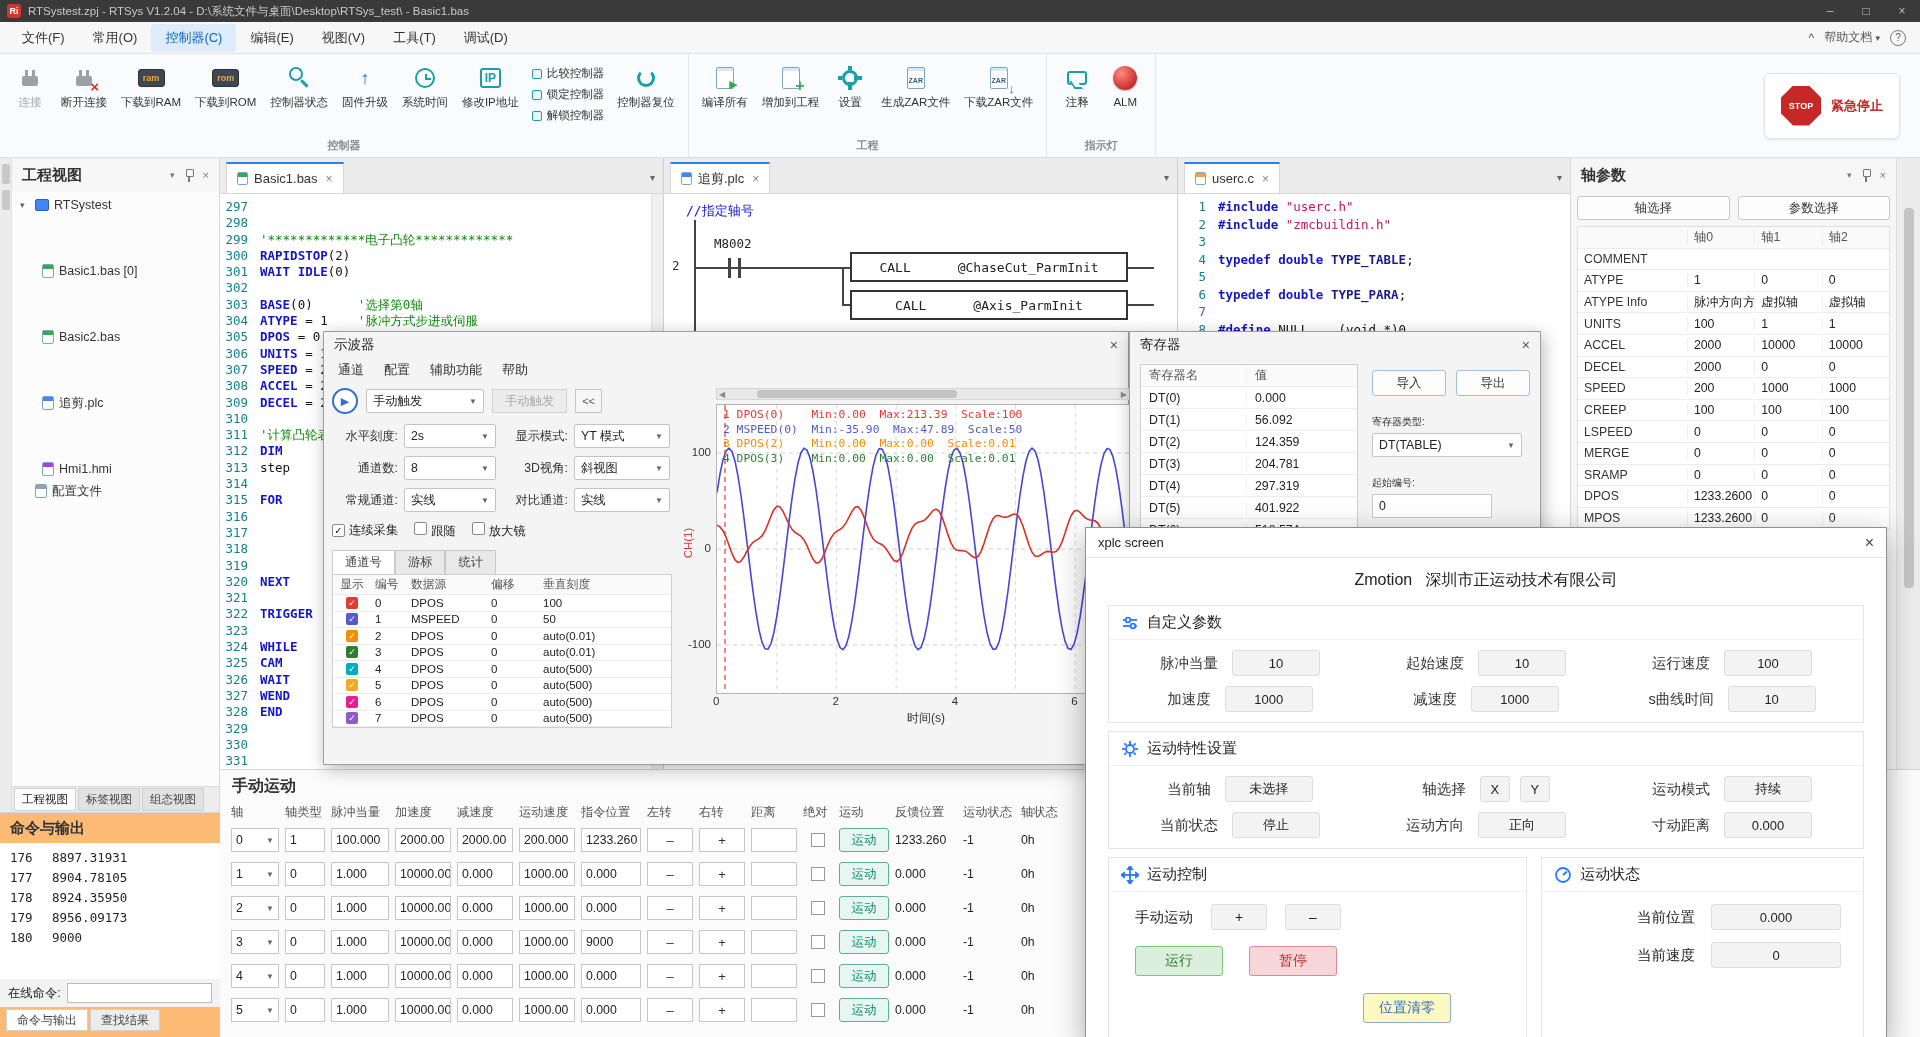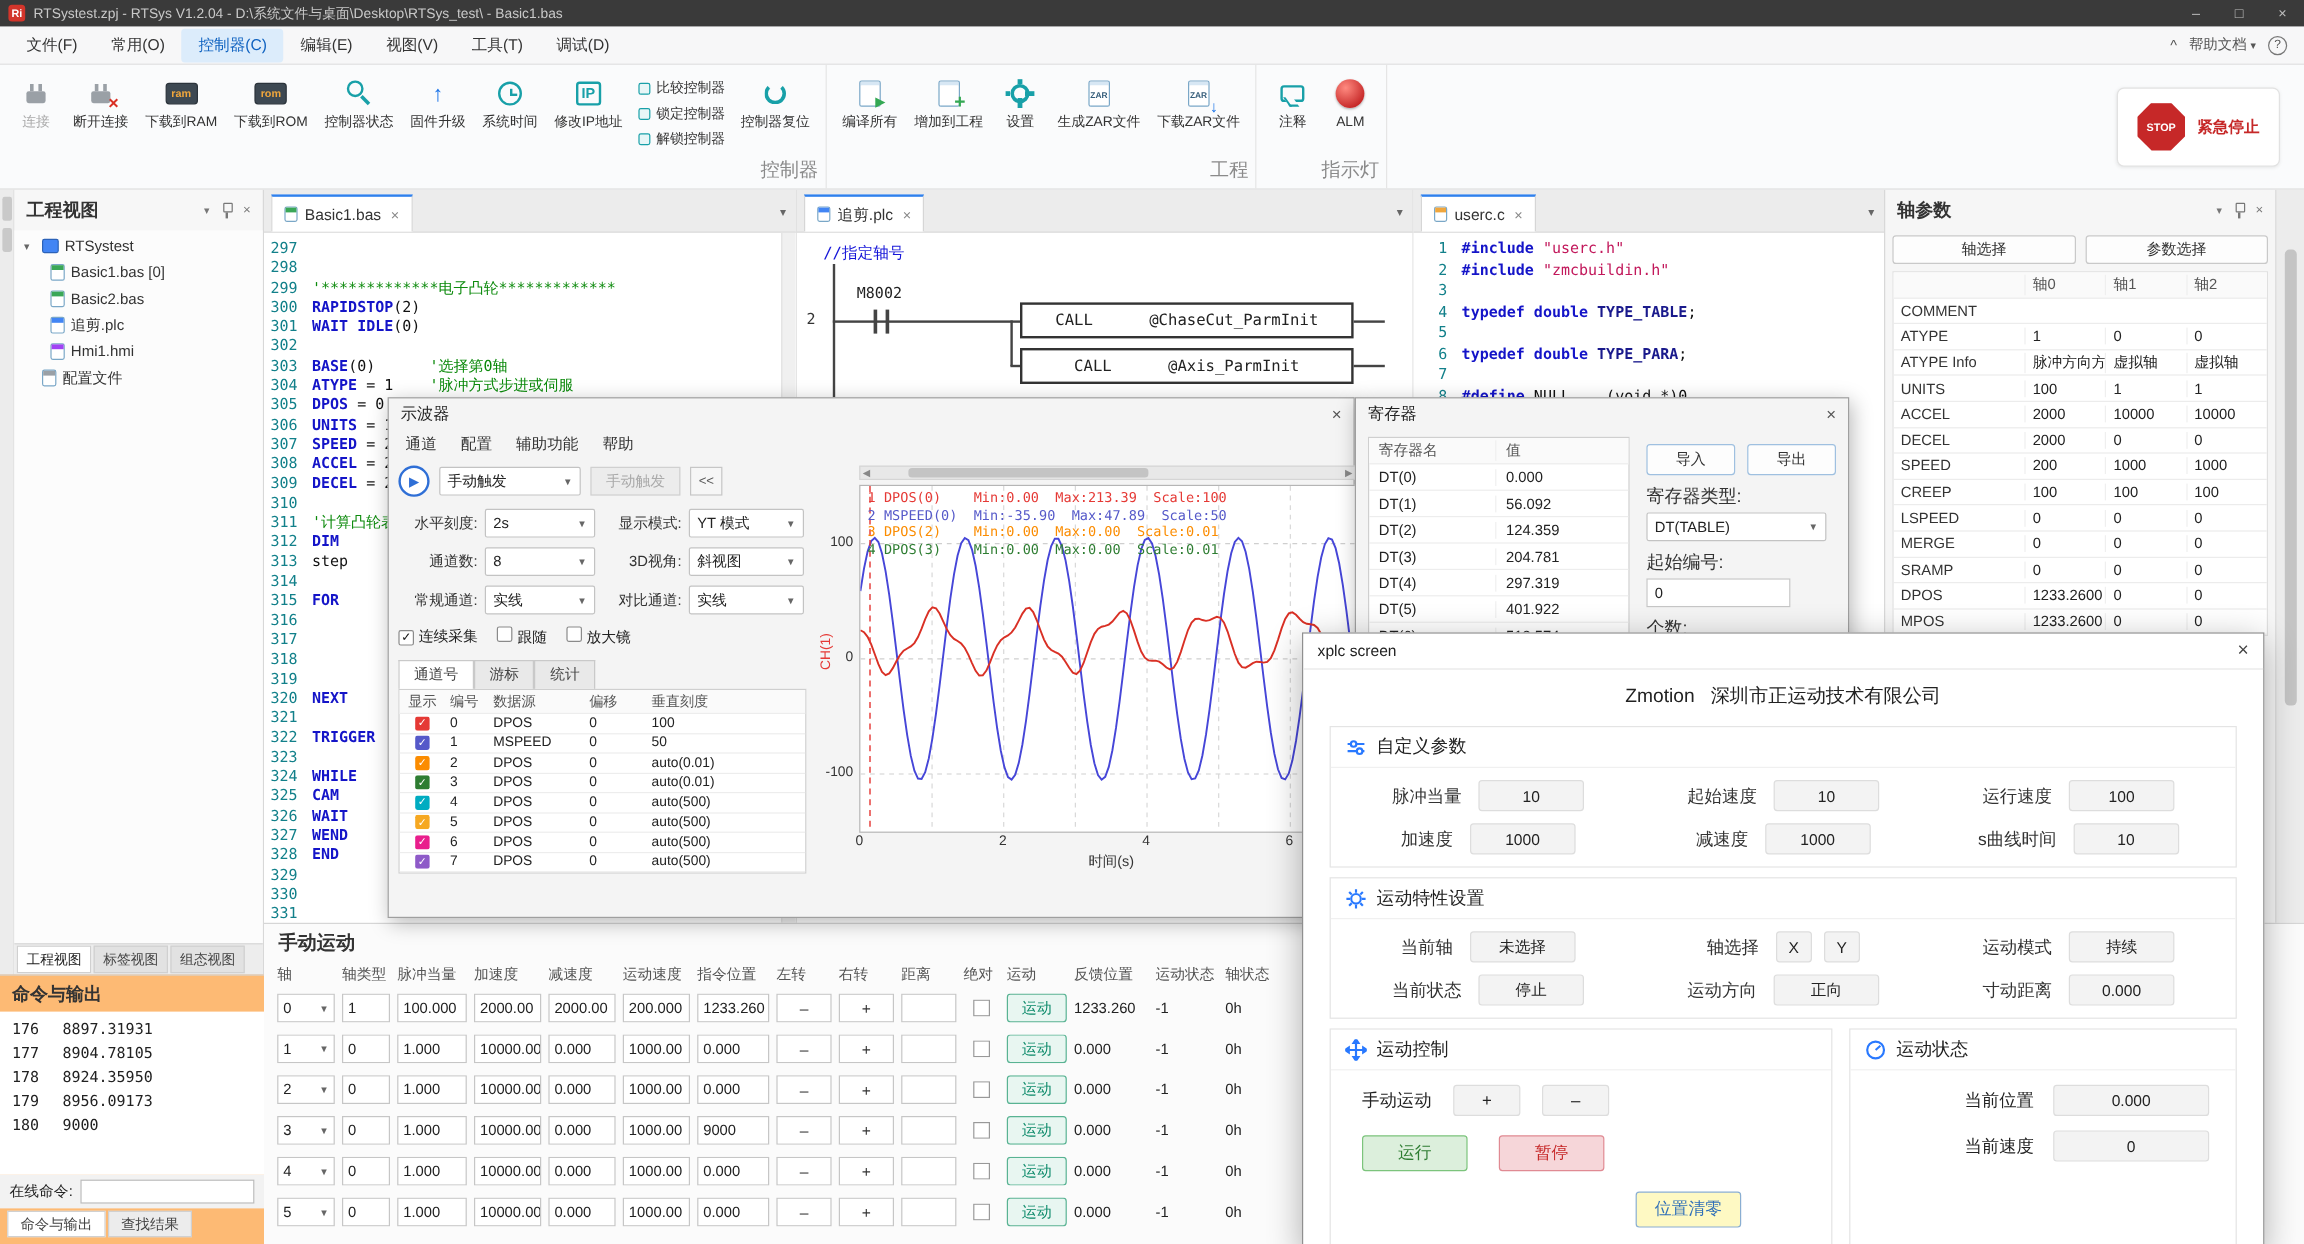--- a/index.html
+++ b/index.html
@@ -14,21 +14,21 @@
 #menubar{position:absolute;left:0;top:22px;width:1920px;height:32px;background:#f7f7f8;border-bottom:1px solid #e2e2e2;display:flex;align-items:center;padding-left:8px;z-index:59;}
 #menu-items{display:flex;align-items:flex-end;}
 .menu-item{padding:5px 14px;font-size:13px;color:#333;border-radius:3px;}
 .menu-item.active{background:#dcecfb;color:#0f62c0;}
 .menubar-right{margin-left:auto;display:flex;align-items:center;gap:10px;padding-right:14px;color:#555;font-size:12px;}
 .help-circle{width:16px;height:16px;border-radius:50%;border:1.5px solid #777;display:inline-flex;align-items:center;justify-content:center;font-size:10px;color:#555;}
 
 #ribbon{position:absolute;left:0;top:54px;width:1920px;height:104px;background:#fafbfc;border-bottom:1px solid #dedede;display:flex;z-index:58;}
 .rgroup{display:flex;flex-direction:column;border-right:1px solid #e5e5e5;padding:2px 6px 0 6px;}
 .rgroup-items{display:flex;flex:1;align-items:flex-start;}
-.rgroup-label{text-align:right;font-size:16px;color:#8a8a8a;padding:2px 0 4px;}
+.rgroup-label{text-align:center;font-size:11px;color:#8a8a8a;padding:2px 0 4px;font-weight:bold;}
 .rbtn{min-width:48px;display:flex;flex-direction:column;align-items:center;gap:4px;padding:8px 7px 2px;border-radius:3px;}
 .rbtn-label{font-size:11.5px;color:#333;white-space:nowrap;line-height:1.1;}
 .rbtn.disabled .rbtn-label{color:#aaa;}
 .ric{width:30px;height:28px;position:relative;display:flex;align-items:center;justify-content:center;}
 .rstack{display:flex;flex-direction:column;gap:6px;padding:10px 6px 0;}
 .rstack-item{display:flex;align-items:center;gap:5px;font-size:11.5px;color:#333;white-space:nowrap;}
 .rstack-ic{width:10px;height:10px;border:1.5px solid #18a0a8;border-radius:2px;background:#e7f6f7;}
 
 .i-plug{width:16px;height:10px;background:#9aa0a6;border-radius:2px;position:relative;margin-top:5px;}
 .i-plug:before,.i-plug:after{content:"";position:absolute;top:-6px;width:3px;height:6px;background:#9aa0a6;}
@@ -63,21 +63,21 @@
 .phead-icons{margin-left:auto;display:flex;gap:9px;color:#777;font-size:11px;align-items:center;}
 .pin{position:relative;width:10px;height:13px;}
 .pin:before{content:"";position:absolute;left:2px;top:0;width:6px;height:6px;border:1.5px solid #777;border-radius:1px;}
 .pin:after{content:"";position:absolute;left:4.5px;top:8px;width:1.5px;height:5px;background:#777;}
 
 #gutter{position:absolute;left:0;top:158px;width:12px;height:879px;background:#ececec;border-right:1px solid #e0e0e0;}
 .gut-ic{width:8px;height:20px;background:#c9c9c9;margin:6px auto 0;border-radius:2px;}
 #project-panel{position:absolute;left:12px;top:158px;width:208px;height:654px;background:#f7f7f7;border-right:1px solid #d8d8d8;display:flex;flex-direction:column;}
 #project-tree{flex:1;background:#fcfcfc;overflow:hidden;padding-top:2px;}
 .trow{display:flex;align-items:center;gap:5px;height:22px;font-size:12.5px;color: #333;padding-left:8px;white-space:nowrap;}
-.trow.child{padding-left:30px;}
+.trow.child{padding-left:30px;margin-top:44px;}
 .texp{width:10px;color:#666;font-size:9px;}
 .t-ic{width:12px;height:14px;background:#fff;border:1px solid #7aa7c7;border-radius:2px;position:relative;flex:none;}
 .t-ic:before{content:"";position:absolute;left:0;top:0;right:0;height:4px;background:var(--c,#3aa757);}
 .t-root{width:14px;height:12px;background:#4285f4;border-radius:2px;border:1px solid #2b62b8;flex:none;}
 #project-tabs{height:26px;display:flex;align-items:center;background:#ededed;border-top:1px solid #d8d8d8;padding-left:2px;gap:2px;}
 .ptab{font-size:11.5px;color:#444;padding:3px 7px;background:#e2e2e2;border:1px solid #d0d0d0;}
 .ptab.active{background:#fff;color:#222;}
 #command-panel{position:absolute;left:0;top:812px;width:220px;height:225px;background:#fdba74;border-top:1px solid #d5d5d5;display:flex;flex-direction:column;}
 #cmd-lines{background:#fff;flex:1;padding:4px 0 0 10px;font-family:"DejaVu Sans Mono",monospace;font-size:12.5px;overflow:hidden;}
 .cmd-line{display:flex;height:20px;align-items:center;}
@@ -182,21 +182,21 @@
 #reg-body{display:flex;padding:6px 10px;}
 #reg-table{width:218px;background:#fff;border:1px solid #cfcfcf;font-size:12.3px;align-self:flex-start;}
 .regr{display:flex;height:22px;align-items:center;border-bottom:1px solid #ededed;}
 .regr.hdr{background:#fafafa;color:#555;}
 .regc{padding:0 8px;overflow:hidden;}
 .regc0{width:106px;border-right:1px solid #efefef;}
 .regc1{width:108px;}
 #reg-right{flex:1;padding-left:14px;display:flex;flex-direction:column;}
 .reg-btn-row{display:flex;gap:10px;margin-top:6px;}
 .reg-btn{flex:1;height:26px;background:#fdfdfd;border:1px solid #9fc0e0;border-radius:3px;display:flex;align-items:center;justify-content:center;font-size:12.5px;color:#333;}
-.reg-lbl{font-size:15px;color:#333;margin-top:8px;margin-bottom:4px;}
+.reg-lbl{font-size:10px;color:#333;margin-top:19px;margin-bottom:4px;}
 .reg-input{height:24px;background:#fff;border:1px solid #c6c6c6;display:flex;align-items:center;padding:0 6px;font-size:12.3px;width:120px;}
 
 #xplc{position:absolute;left:1085px;top:527px;width:802px;height:515px;background:#fff;border:1px solid #8f8f8f;box-shadow:0 8px 28px rgba(0,0,0,.32);z-index:40;}
 #xplc-title{height:30px;border-bottom:1px solid #e6e6e6;display:flex;align-items:center;padding:0 12px;font-size:13px;color:#222;}
 #xplc-close{margin-left:auto;font-size:16px;color:#444;}
 #xplc-brand{text-align:center;font-size:16px;color:#222;padding:12px 0 6px;}
 .xsec{border:1px solid #e4e4e4;border-radius:0;margin:8px 22px 0;}
 .xsec-head{display:flex;align-items:center;gap:8px;padding:7px 12px;border-bottom:1px solid #f0f0f0;font-size:15px;color:#222;}
 .xsec-head svg{stroke:#2979ff;fill:none;stroke-width:1.8;}
 .xgrid{display:grid;grid-template-columns:repeat(3,1fr);gap:10px 4px;padding:10px 10px;}

